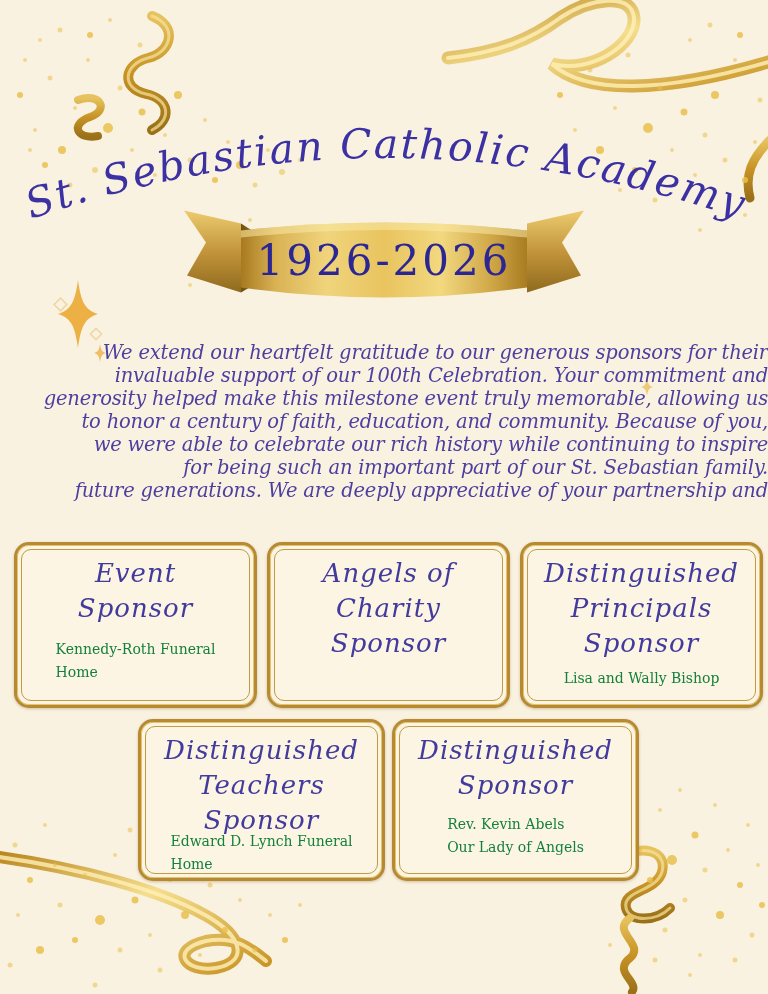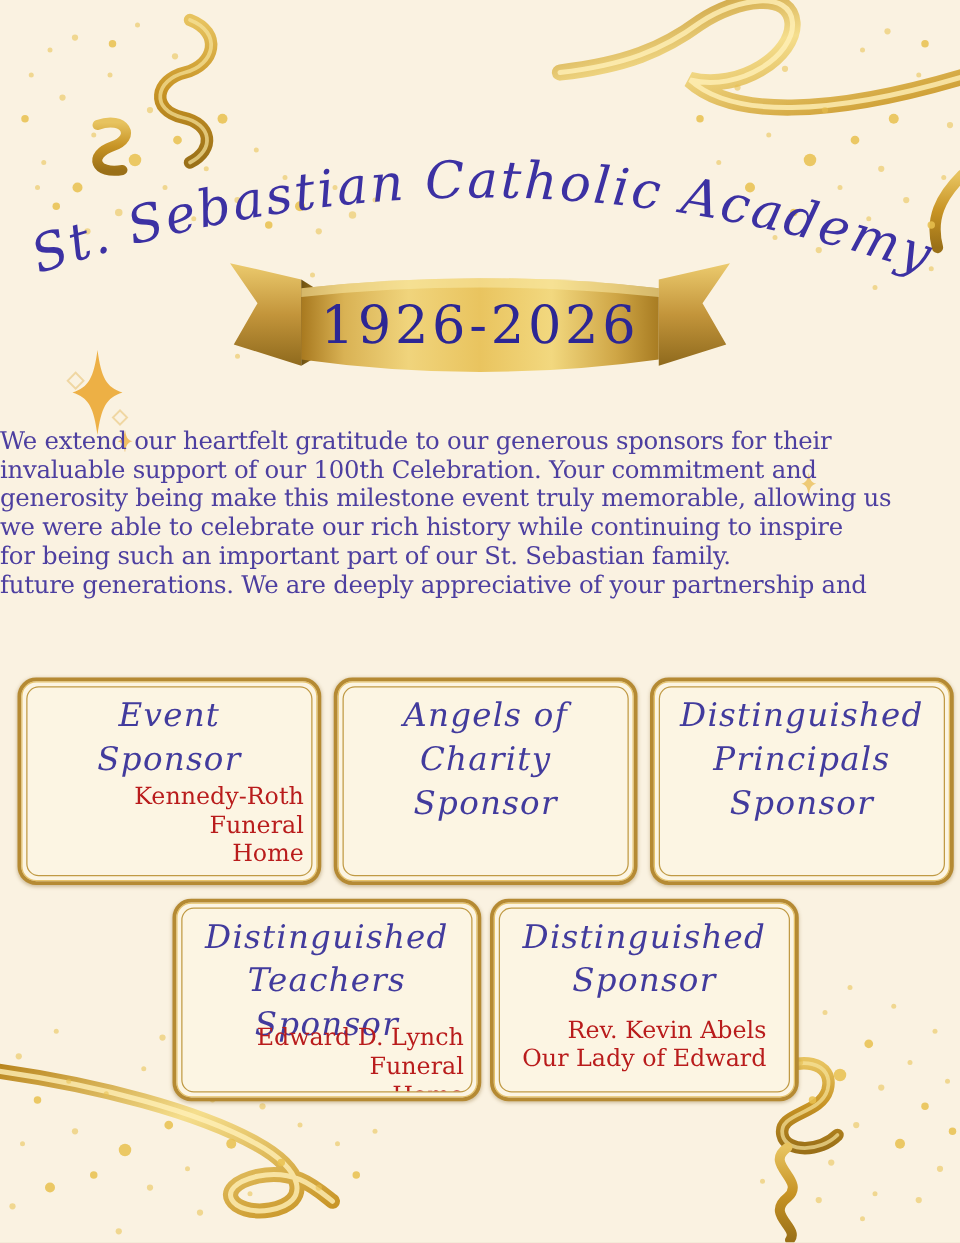--- a/index.html
+++ b/index.html
@@ -24,22 +24,22 @@
     font-family:"DejaVu Serif","Liberation Serif",serif;
     font-size:42px;letter-spacing:3px;fill:#2c2694;
   }
 
   
   .sparkle-big{position:absolute;left:48px;top:278px;width:70px;height:84px;}
   .sparkle-small{position:absolute;left:638px;top:378px;width:18px;height:18px;opacity:.8;}
 
   
   .message{
-    position:absolute;left:0;top:341px;width:768px;text-align:left;
-    color:#4d3fa0;font-size:19.5px;line-height:23px;letter-spacing:-0.2px;
+    position:absolute;left:0;top:341px;width:768px;text-align:right;
+    color:#4d3fa0;font-size:19.5px;line-height:23px;letter-spacing:-0.2px;font-style:italic;
   }
 
   
   .cards-row{position:absolute;display:flex;}
   .row1{top:542px;left:14px;gap:10px;}
   .row2{top:719px;left:138px;gap:7px;}
   .card{
     box-sizing:border-box;background:#fcf5e3;
     border:3px solid #b58a33;border-radius:15px;padding:4px;
     box-shadow:0 1px 3px rgba(130,94,28,.35), inset 0 0 0 1px #e6c36a;
@@ -49,21 +49,21 @@
   .card-inner{
     box-sizing:border-box;height:100%;border:1px solid #c09a45;border-radius:10px;
     display:flex;flex-direction:column;align-items:center;padding:2px 6px;
     background:#fcf5e3;overflow:hidden;
   }
   .card-title{
     margin-top:4px;text-align:center;font-style:italic;
     font-size:26px;line-height:35px;color:#423b9d;letter-spacing:1px;
   }
   .name-wrap{flex:1;display:flex;align-items:center;justify-content:center;padding-bottom:3px;min-height:0;}
-  .card-name{text-align:right;font-size:19px;line-height:23px;color:#b91c1c;}
+  .card-name{text-align:left;font-size:14px;line-height:23px;color:#15803d;}
 </style>
 </head>
 <body>
 
 <div class="poster">
 
   <svg class="decor-svg" width="768" height="994" viewBox="0 0 768 994">
     <defs>
       <linearGradient id="gRib" x1="0" y1="0" x2="1" y2="1">
         <stop offset="0" stop-color="#b9861f"></stop>
@@ -288,21 +288,22 @@
       <rect x="44" y="52" width="8" height="8" fill="none" stroke="#e5bc63" stroke-width="1.5" opacity="0.5" transform="rotate(45 48 56)"></rect>
       <path d="M52 66 C53 72 54 74 58 75 C54 76 53 78 52 84 C51 78 50 76 46 75 C50 74 51 72 52 66 Z" fill="#edb045" opacity="0.8"></path>
     </svg>
     <svg class="sparkle-small" viewBox="0 0 18 18">
       <path d="M9 0 C10 6 11 8 15 9 C11 10 10 12 9 18 C8 12 7 10 3 9 C7 8 8 6 9 0 Z" fill="#ecc15c"></path>
     </svg>
 
     <div class="message">
       <div>We extend our heartfelt gratitude to our generous sponsors for their</div>
       <div>invaluable support of our 100th Celebration. Your commitment and</div>
-      <div>generosity being make this milestone event truly memorable, allowing us</div>
+      <div>generosity helped make this milestone event truly memorable, allowing us</div>
+      <div>to honor a century of faith, education, and community. Because of you,</div>
       <div>we were able to celebrate our rich history while continuing to inspire</div>
       <div>for being such an important part of our St. Sebastian family.</div>
       <div>future generations. We are deeply appreciative of your partnership and</div>
     </div>
 
     <div class="cards-row row1">
 
       <div class="card">
         <div class="card-inner">
           <div class="card-title">
@@ -327,20 +328,25 @@
         </div>
       </div>
 
       <div class="card">
         <div class="card-inner">
           <div class="card-title">
             <div>Distinguished</div>
             <div>Principals</div>
             <div>Sponsor</div>
           </div>
+          <div class="name-wrap">
+            <div class="card-name">
+              <div>Lisa and Wally Bishop</div>
+            </div>
+          </div>
         </div>
       </div>
 
     </div>
 
     <div class="cards-row row2">
 
       <div class="card">
         <div class="card-inner">
           <div class="card-title">
@@ -359,21 +365,21 @@
 
       <div class="card">
         <div class="card-inner">
           <div class="card-title">
             <div>Distinguished</div>
             <div>Sponsor</div>
           </div>
           <div class="name-wrap">
             <div class="card-name">
               <div>Rev. Kevin Abels</div>
-              <div>Our Lady of Edward</div>
+              <div>Our Lady of Angels</div>
             </div>
           </div>
         </div>
       </div>
 
     </div>
   </div>
 </div>
 
 </body></html>

